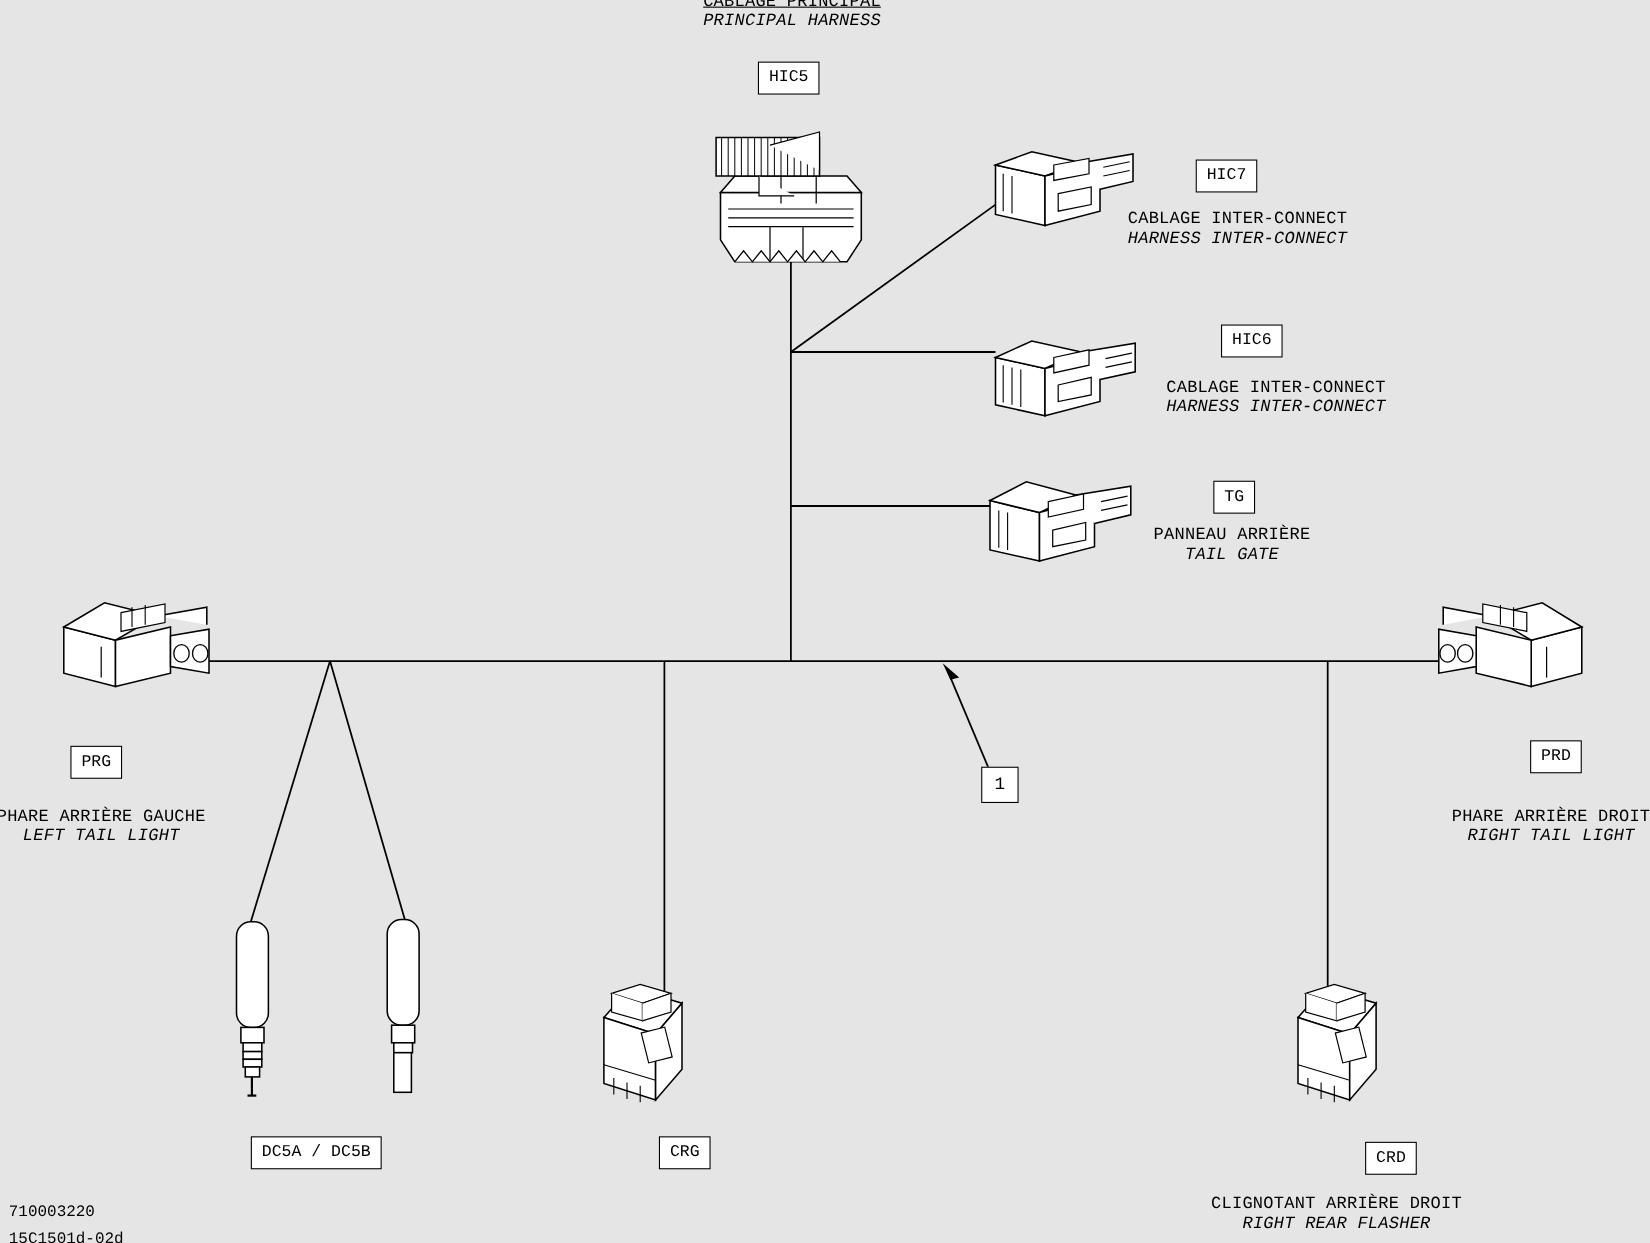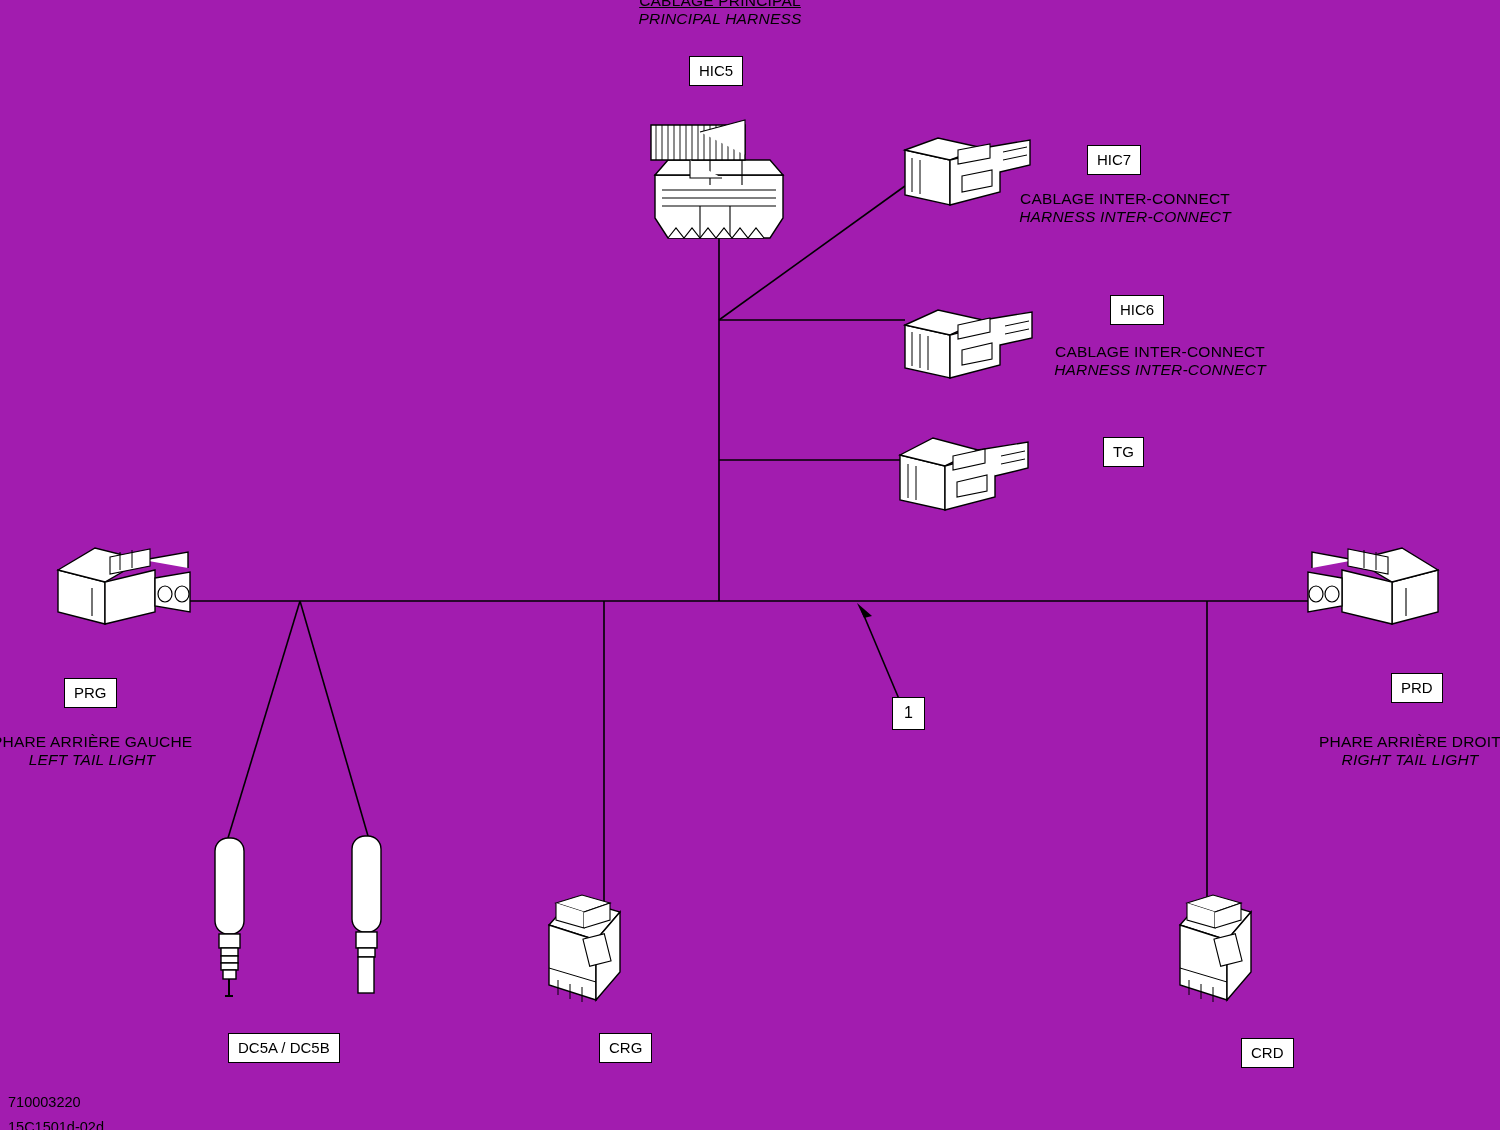--- a/index.html
+++ b/index.html
@@ -4,22 +4,22 @@
 <style>
   html, body {
     margin: 0;
     padding: 0;
     background: #ffffff;
   }
   #sheet {
     position: relative;
     width: 1500px;
     height: 1130px;
-    background: #a21caf;
-    font-family: Liberation Sans, sans-serif;
+    background: #e5e5e5;
+    font-family: Liberation Mono, monospace;
     color: #000000;
     overflow: hidden;
   }
   svg.wires {
     position: absolute;
     left: 0;
     top: 0;
     width: 1500px;
     height: 1130px;
   }
@@ -231,37 +231,45 @@
     <div class="en">HARNESS INTER-CONNECT</div>
   </div>
 
   <div class="code-box" style="left:1110px; top:295px;">HIC6</div>
   <div class="lbl" style="left:990px; top:343px; width:340px;">
     <div class="fr">CABLAGE INTER-CONNECT</div>
     <div class="en">HARNESS INTER-CONNECT</div>
   </div>
 
   <div class="code-box" style="left:1103px; top:437px;">TG</div>
+  <div class="lbl" style="left:1000px; top:477px; width:240px;">
+    <div class="fr">PANNEAU ARRIÈRE</div>
+    <div class="en">TAIL GATE</div>
+  </div>
 
   <div class="code-box" style="left:64px; top:678px;">PRG</div>
   <div class="lbl" style="left:-8px; top:733px; width:200px;">
     <div class="fr">PHARE ARRIÈRE GAUCHE</div>
     <div class="en">LEFT TAIL LIGHT</div>
   </div>
 
   <div class="code-box" style="left:1391px; top:673px;">PRD</div>
   <div class="lbl" style="left:1310px; top:733px; width:200px;">
     <div class="fr">PHARE ARRIÈRE DROIT</div>
     <div class="en">RIGHT TAIL LIGHT</div>
   </div>
 
   <div class="code-box" style="left:228px; top:1033px;">DC5A / DC5B</div>
 
   <div class="code-box" style="left:599px; top:1033px;">CRG</div>
 
   <div class="code-box" style="left:1241px; top:1038px;">CRD</div>
+  <div class="lbl" style="left:1065px; top:1085px; width:300px;">
+    <div class="fr">CLIGNOTANT ARRIÈRE DROIT</div>
+    <div class="en">RIGHT REAR FLASHER</div>
+  </div>
 
   <div class="callout-box" style="left:892px; top:697px;">1</div>
 
   <div class="partnum" style="left:8px; top:1077px;">710003220</div>
   <div class="partnum" style="left:8px; top:1102px;">15C1501d-02d</div>
 
 </div>
 
 </body></html>

